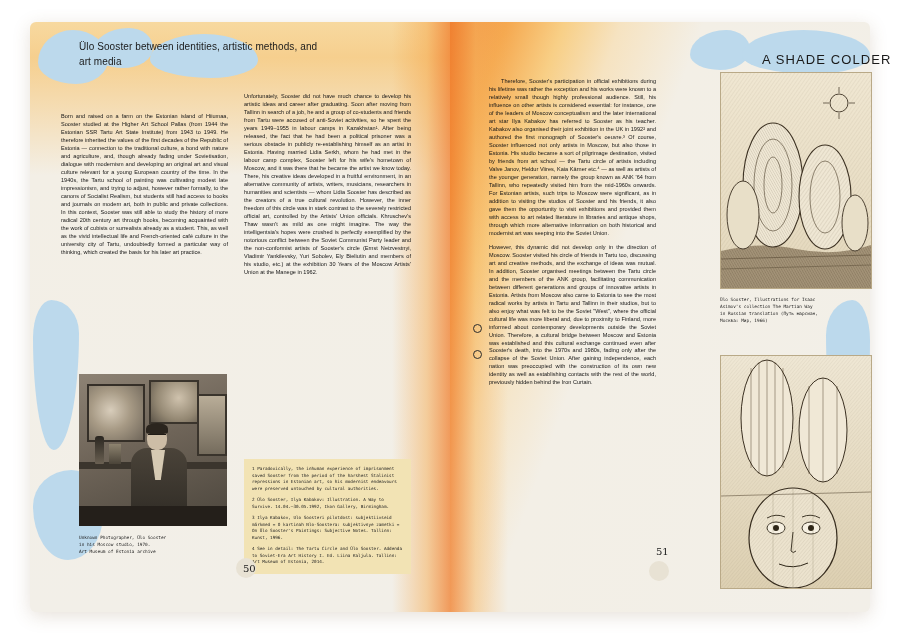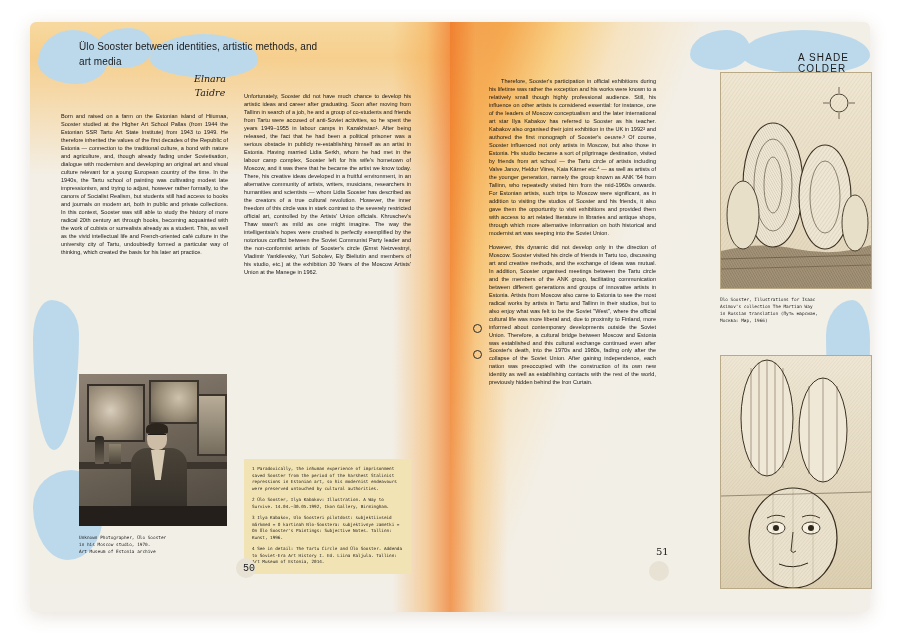--- a/index.html
+++ b/index.html
@@ -103,22 +103,22 @@
     text-align: center;
     font-family: "DejaVu Serif", serif;
     font-style: italic;
     font-size: 9.5px;
     line-height: 1.5;
     color: #1a1a1a;
   }
   .shade-colder {
     position: absolute;
     top: 52px;
-    left: 798px;
-    font-size: 10px;
+    left: 762px;
+    font-size: 13px;
     letter-spacing: 1.1px;
     color: #1a1a1a;
   }
 
   
   .col {
     position: absolute;
     font-family: "Liberation Sans", sans-serif;
     font-size: 5.55px;
     line-height: 1.44;
@@ -265,21 +265,21 @@
     color: #1b1b1b;
   }
 
   
   .folio {
     position: absolute;
     font-family: "DejaVu Serif", serif;
     font-size: 10px;
     color: #1d1d1d;
   }
-  .folio-left  { left: 243px; top: 563px; font-family: Liberation Mono, monospace; }
+  .folio-left  { left: 243px; top: 563px; }
   .folio-right { left: 656px; top: 546px; }
   .folio-dot {
     position: absolute;
     width: 20px; height: 20px;
     border-radius: 50%;
     background: #e8e2d4;
   }
   .folio-dot-l { left: 236px; top: 558px; }
   .folio-dot-r { left: 649px; top: 561px; }
 </style>
@@ -297,22 +297,20 @@
   <div class="blob blob-tl-2"></div>
   <div class="blob blob-tl-3"></div>
   <div class="blob blob-left-2"></div>
   <div class="blob blob-left-3"></div>
   <div class="blob blob-rt-2"></div>
   <div class="blob blob-rt-1"></div>
   <div class="blob blob-right-2"></div>
   <div class="blob blob-right-3"></div>
 
   <div class="running-head">Ülo Sooster between identities, artistic methods, and art media</div>
-  <div class="author-name" style="white-space:pre-line;">Elnara
-Taidre</div>
   <div class="shade-colder">A SHADE COLDER</div>
 
   <div class="col" id="col-l1">
     <p>Born and raised on a farm on the Estonian island of Hiiumaa, Sooster studied at the Higher Art School Pallas (from 1944 the Estonian SSR Tartu Art State Institute) from 1943 to 1949. He therefore inherited the values of the first decades of the Republic of Estonia — connection to the traditional culture, a bond with nature and agriculture, and, though already fading under Sovietisation, dialogue with modernism and developing an original art and visual culture relevant for a young European country of the time. In the 1940s, the Tartu school of painting was cultivating modest late impressionism, and trying to adjust, however rather formally, to the canons of Socialist Realism, but students still had access to books and journals on modern art, both in public and private collections. In this context, Sooster was still able to study the history of more radical 20th century art through books, becoming acquainted with the work of cubists or surrealists already as a student. This, as well as the vivid intellectual life and French-oriented café culture in the university city of Tartu, undoubtedly formed a particular way of thinking, which created the basis for his later art practice.</p>
   </div>
 
   <div class="col" id="col-l2">
     <p>Unfortunately, Sooster did not have much chance to develop his artistic ideas and career after graduating. Soon after moving from Tallinn in search of a job, he and a group of co-students and friends from Tartu were accused of anti-Soviet activities, so he spent the years 1949–1955 in labour camps in Kazakhstan¹. After being released, the fact that he had been a political prisoner was a serious obstacle in publicly re-establishing himself as an artist in Estonia. Having married Lidia Serkh, whom he had met in the labour camp complex, Sooster left for his wife's hometown of Moscow, and it was there that he became the artist we know today. There, his creative ideas developed in a fruitful environment, in an alternative community of artists, writers, musicians, researchers in humanities and scientists — whom Lidia Sooster has described as the creators of a true cultural revolution. However, the inner freedom of this circle was in stark contrast to the severely restricted official art, controlled by the Artists' Union officials. Khruschev's Thaw wasn't as mild as one might imagine. The way the intelligentsia's hopes were crushed is perfectly exemplified by the notorious conflict between the Soviet Communist Party leader and the non-conformist artists of Sooster's circle (Ernst Neizvestnyi, Vladimir Yankilevsky, Yuri Sobolev, Ely Bieliutin and members of his studio, etc.) at the exhibition 30 Years of the Moscow Artists' Union at the Manege in 1962.</p>
   </div>
 

